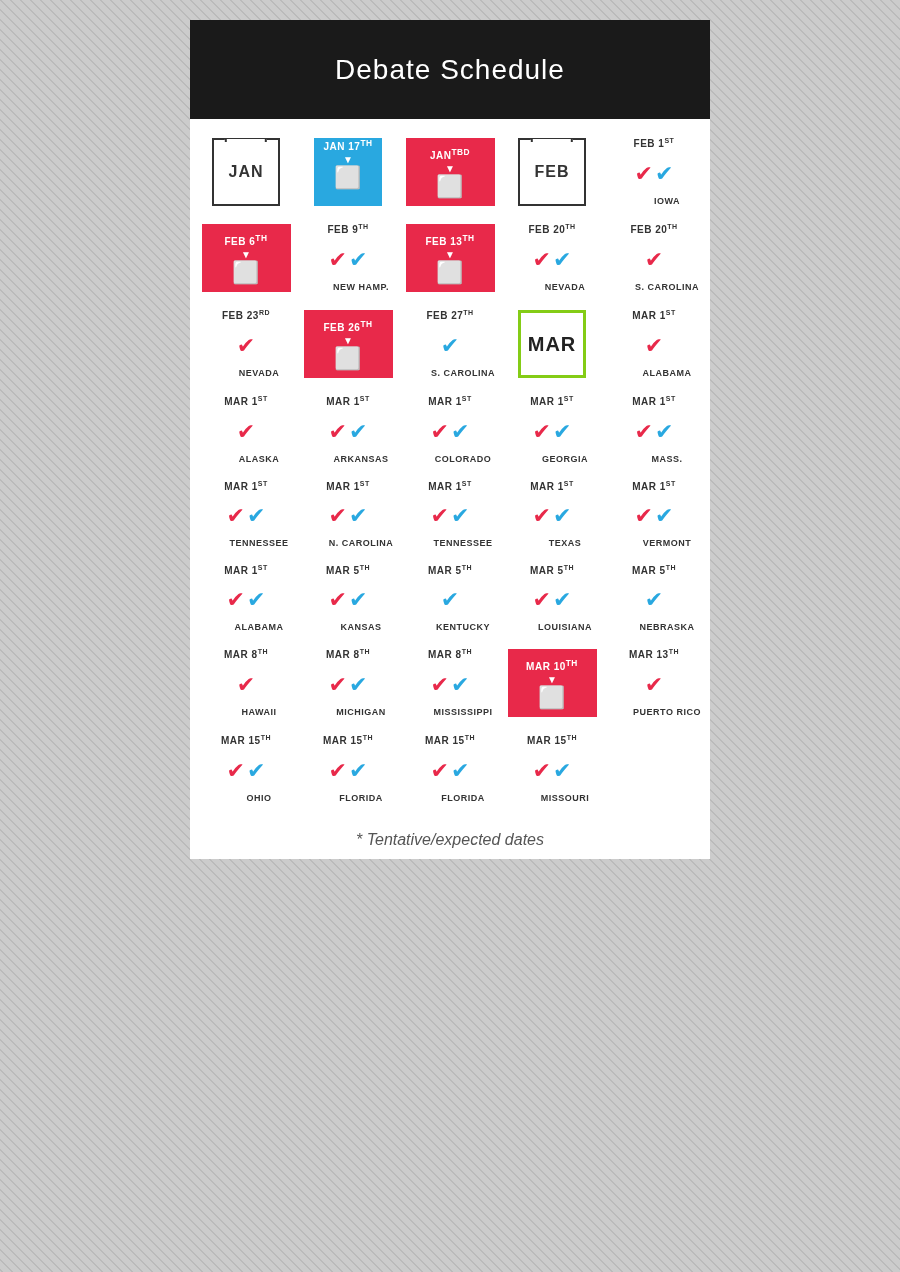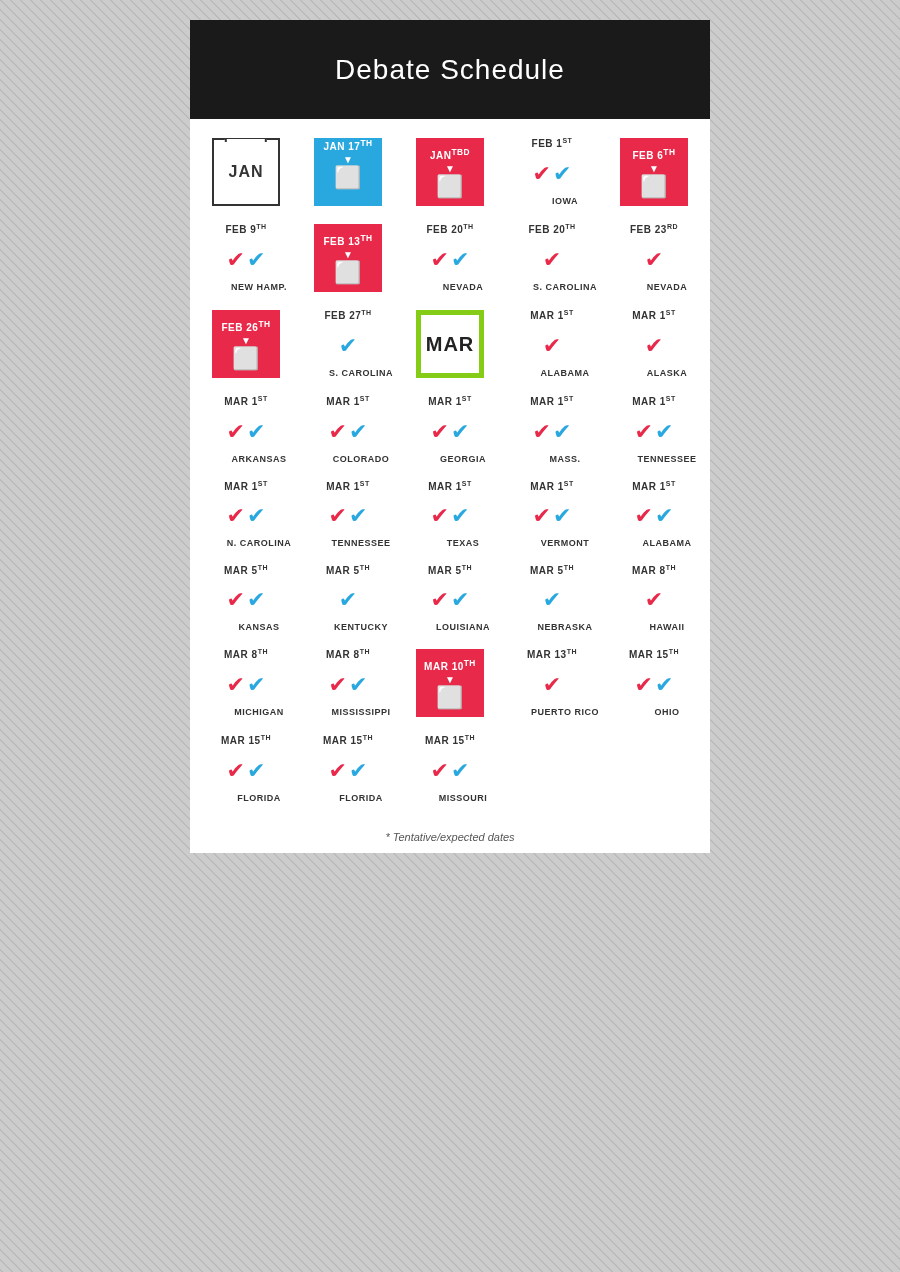--- a/index.html
+++ b/index.html
@@ -116,21 +116,21 @@
       background: #29a8e0;
       width: 68px;
       height: 68px;
       display: flex;
       flex-direction: column;
       align-items: center;
       position: relative;
     }
     .cal-card-red {
       background: #e8294a;
-      width: 68px;
+      width: 89px;
       height: 68px;
       display: flex;
       flex-direction: column;
       align-items: center;
       justify-content: center;
       position: relative;
     }
     .cal-date-top {
       font-size: 10px;
       font-weight: bold;
@@ -138,28 +138,28 @@
       letter-spacing: 0.5px;
       margin-bottom: 2px;
     }
     .tv-icon {
       color: white;
       font-size: 22px;
       line-height: 1;
     }
     .footnote {
       text-align: center;
-      font-size: 11px;
+      font-size: 16px;
       color: #555;
       padding: 10px;
       font-style: italic;
     }
     .cal-card-black {
       background: white;
-      border: 5px solid #84cc16;
+      border: 3px solid #84cc16;
       width: 68px;
       height: 68px;
       display: flex;
       flex-direction: column;
       align-items: center;
       justify-content: center;
       position: relative;
     }
   </style>
 </head>
@@ -192,20 +192,27 @@
       <div class="cell">
         <div class="cal-card">
           <div class="cal-card-red">
             <span class="cal-date-top">JAN<sup>TBD</sup></span>
             <div style="font-size:10px;color:white;margin-bottom:2px;">▼</div>
             <div style="color:white;font-size:22px;line-height:1;">⬜</div>
           </div>
         </div>
       </div>
       <div class="cell">
+        <div class="cal-card">
+          <div class="cal-card-white">
+            <span class="cal-month">FEB</span>
+          </div>
+        </div>
+      </div>
+      <div class="cell">
         <div class="date-label">FEB 1<sup>ST</sup></div>
         <div class="checks">
           <span class="check red">✔</span>
           <span class="check blue">✔</span>
         </div>
         <div class="state-label">IOWA</div>
       </div>
       <div class="cell">
         <div class="cal-card">
           <div class="cal-card-red">

